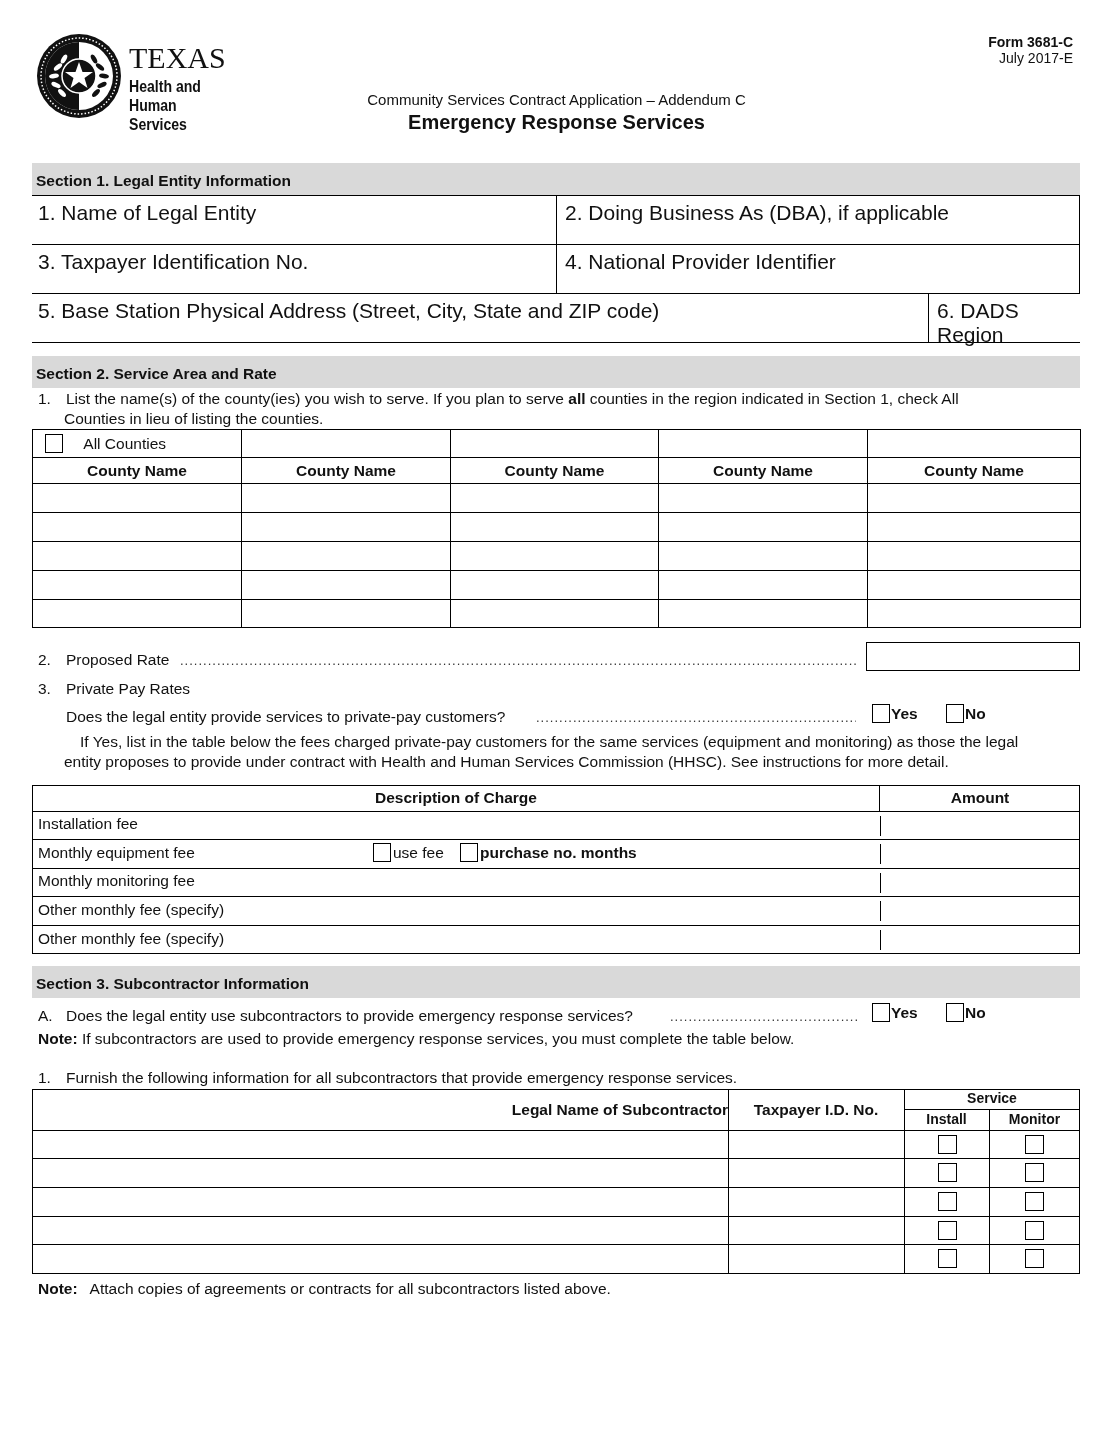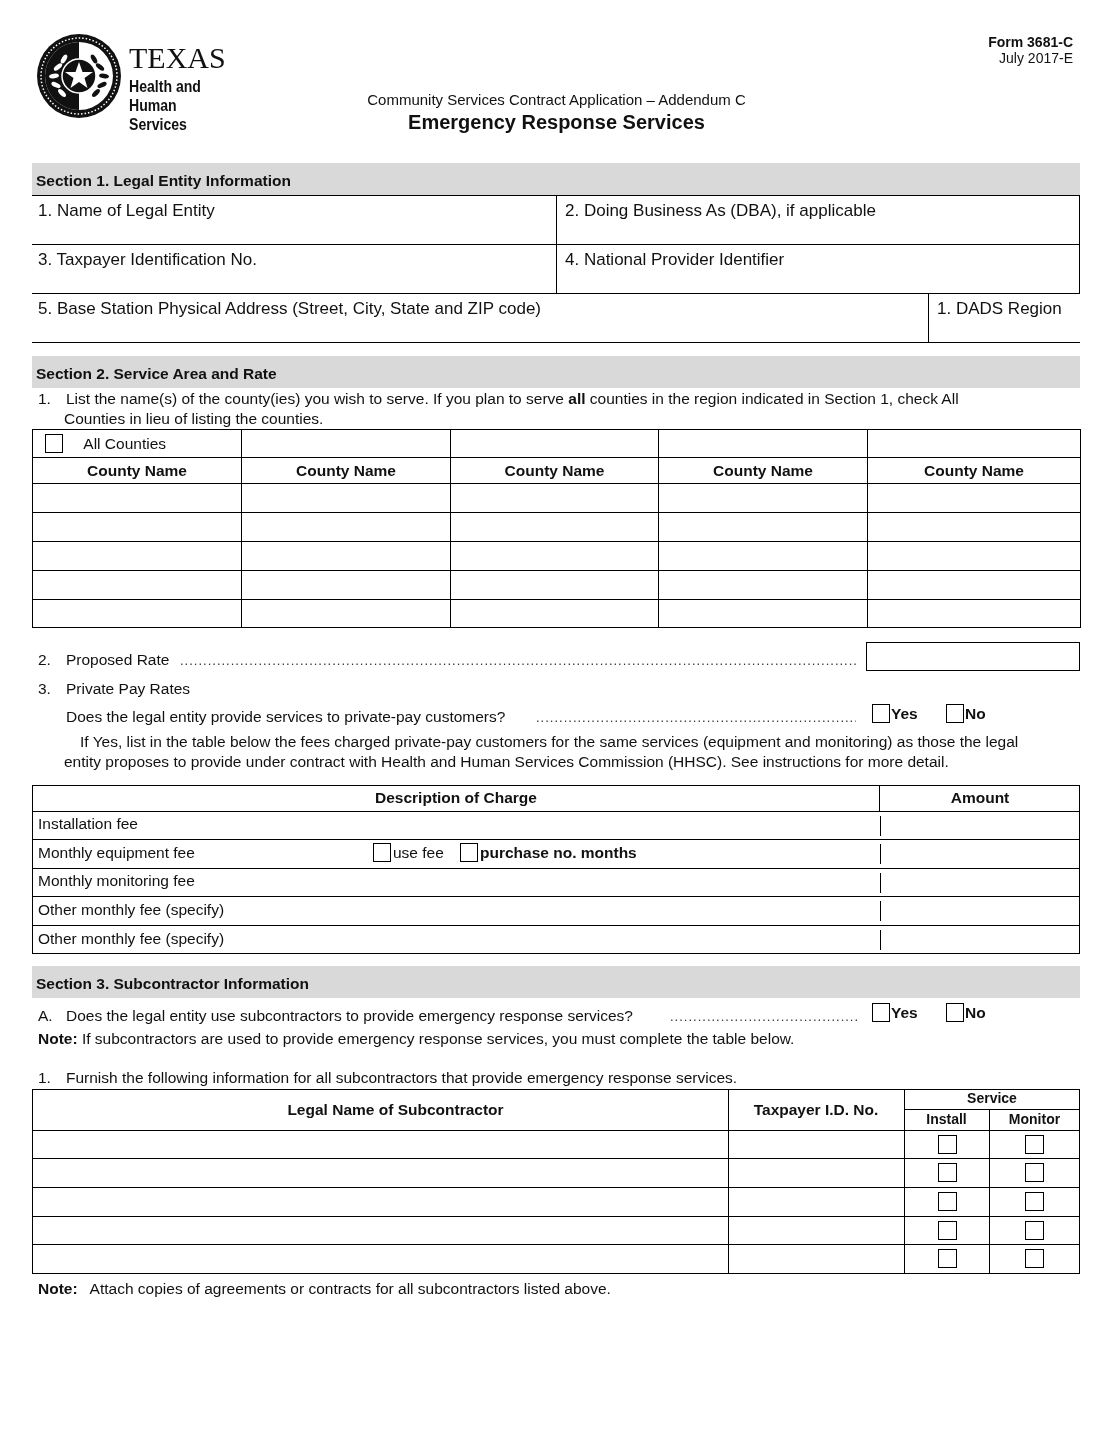--- a/index.html
+++ b/index.html
@@ -12,21 +12,21 @@
   .logo { left: 36px; top: 33px; width: 230px; height: 90px; }
   .seal { position: absolute; left: 0; top: 0; width: 86px; height: 86px; }
   .logo-texas { position: absolute; left: 93px; top: 10px; font-family: "Liberation Serif", serif; font-size: 30px; letter-spacing: 0px; line-height: 30px; color: #111; }
   .logo-hhs { position: absolute; left: 93px; top: 44px; font-family: "Liberation Sans", sans-serif; font-weight: bold; font-size: 16px; line-height: 19px; color: #111; transform: scaleX(0.88); transform-origin: left top; }
   .form-no { right: 40px; top: 34px; text-align: right; font-size: 14px; line-height: 16px; }
   .form-no .num { font-weight: bold; }
   .sub-title { left: 0; width: 1113px; top: 91px; text-align: center; font-size: 15px; }
   .main-title { left: 0; width: 1113px; top: 111px; text-align: center; font-size: 20px; font-weight: bold; }
 
   .section-bar { left: 32px; width: 1048px; height: 32px; background: #d9d9d9; font-weight: bold; font-size: 15.5px; padding: 9px 0 0 4px; }
-  .cell-label { position: absolute; font-size: 17px; }
+  .cell-label { position: absolute; font-size: 21px; }
   .vline { position: absolute; width: 1px; background: #000; }
   .hline { position: absolute; height: 1px; background: #000; }
 
   table.grid { position: absolute; border-collapse: collapse; table-layout: fixed; }
   table.grid td, table.grid th { border: 1px solid #000; padding: 0; font-size: 15.5px; }
   table.grid th { font-weight: bold; text-align: center; }
 
   .chk { display: inline-block; width: 18px; height: 19px; border: 1px solid #000; background: #fff; vertical-align: middle; }
   .chk-sq { display: inline-block; width: 19px; height: 19px; border: 1px solid #000; background: #fff; }
   .bold { font-weight: bold; }
@@ -95,21 +95,21 @@
   <div class="abs" style="left:0; top:49px; width:524px; height:49px;">
     <div class="cell-label" style="left:6px; top:6px;">3. Taxpayer Identification No.</div>
   </div>
   <div class="abs" style="left:524px; top:49px; width:524px; height:49px;">
     <div class="cell-label" style="left:9px; top:6px;">4. National Provider Identifier</div>
   </div>
   <div class="abs" style="left:0; top:98px; width:896px; height:49px;">
     <div class="cell-label" style="left:6px; top:6px;">5. Base Station Physical Address (Street, City, State and ZIP code)</div>
   </div>
   <div class="abs" style="left:896px; top:98px; width:152px; height:49px;">
-    <div class="cell-label" style="left:9px; top:6px;">1. DADS Region</div>
+    <div class="cell-label" style="left:9px; top:6px;">6. DADS Region</div>
   </div>
 </div>
 
 <div class="abs section-bar" style="top:356px;">Section 2. Service Area and Rate</div>
 
 <div class="txt" style="left:38px; top:390px;">1.</div>
 <div class="txt" style="left:66px; top:370px;margin-top:20px;">
   <span>List the name(s) of the county(ies) you wish to serve. If you plan to serve </span><span class="bold">all</span><span> counties in the region indicated in Section 1, check All</span>
 </div>
 <div class="txt" style="left:64px; top:410px;">Counties in lieu of listing the counties.</div>
@@ -269,21 +269,21 @@
 
 <div class="abs" style="left:32px; top:1089px; width:1048px; height:185px;">
   <div class="hline" style="left:0; top:0; width:1048px;"></div>
   <div class="vline" style="left:0; top:0; height:185px;"></div>
   <div class="vline" style="left:696px; top:0; height:185px;"></div>
   <div class="vline" style="left:872px; top:0; height:185px;"></div>
   <div class="vline" style="left:957px; top:20px; height:165px;"></div>
   <div class="vline" style="left:1047px; top:0; height:185px;"></div>
   <div class="hline" style="left:872px; top:20px; width:176px;"></div>
 
-  <div class="txt bold" style="left:0; width:696px; text-align:center; top:12px;padding-left:31px;">Legal Name of Subcontractor</div>
+  <div class="txt bold" style="left:0; width:696px; text-align:right; top:12px;padding-left:31px;">Legal Name of Subcontractor</div>
   <div class="txt bold" style="left:696px; width:176px; text-align:center; top:12px;">Taxpayer I.D. No.</div>
   <div class="txt bold" style="left:872px; width:176px; text-align:center; top:1px; font-size:14px;">Service</div>
   <div class="txt bold" style="left:872px; width:85px; text-align:center; top:22px; font-size:14px;">Install</div>
   <div class="txt bold" style="left:957px; width:91px; text-align:center; top:22px; font-size:14px;">Monitor</div>
 
   <div class="hline" style="left:0; top:41px; width:1048px;"></div>
   <div class="hline" style="left:0; top:69px; width:1048px;"></div>
   <div class="hline" style="left:0; top:98px; width:1048px;"></div>
   <div class="hline" style="left:0; top:127px; width:1048px;"></div>
   <div class="hline" style="left:0; top:155px; width:1048px;"></div>

